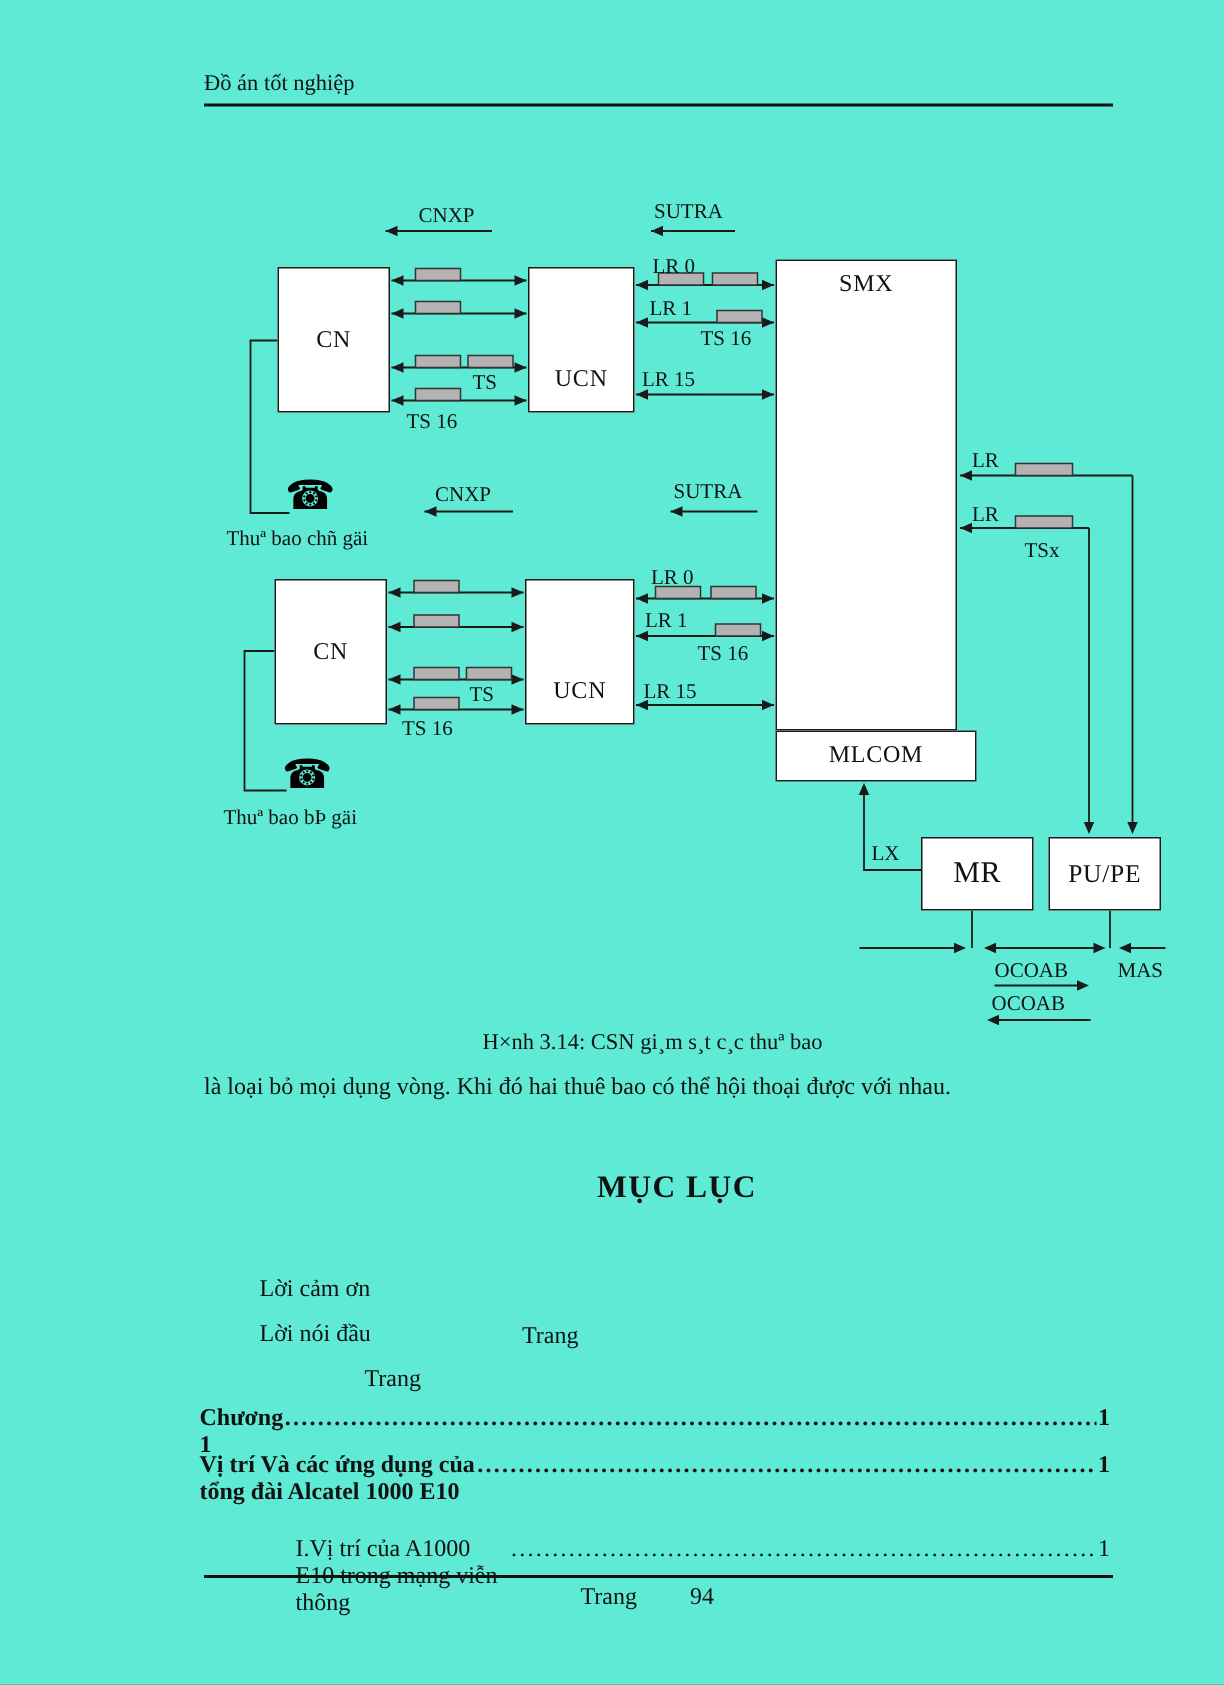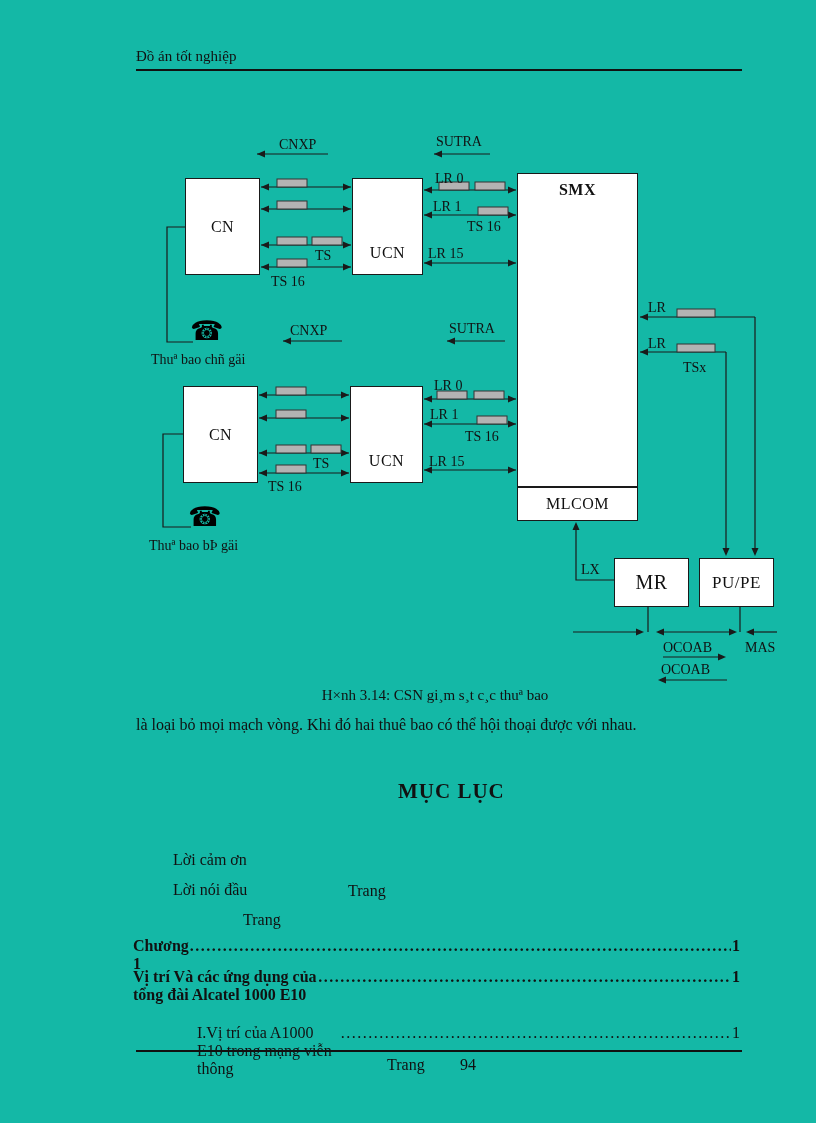--- a/index.html
+++ b/index.html
@@ -1,32 +1,32 @@
 <!DOCTYPE html>
 <html><head>
 <meta charset="utf-8">
 <style>
   * { margin:0; padding:0; box-sizing:border-box; }
   html,body { background:#888; }
   .page {
     position:relative; width:816px; height:1123px; margin:0 auto;
-    background:#14b8a6; overflow:hidden;
+    background:#5eead4; overflow:hidden;
     font-family:"Liberation Serif", serif; color:#111;
   }
   .abs { position:absolute; line-height:1.15; white-space:nowrap; }
   .hdr-line { position:absolute; left:136px; top:69px; width:606px; border-top:2px solid #111; }
   .ftr-line { position:absolute; left:136px; top:1050px; width:606px; border-top:2px solid #111; }
   .dlabel { font-size:14px; }
   .box {
     position:absolute; border:1.4px solid #1a1a1a; background:#fff;
     display:flex; justify-content:center; align-items:center;
     font-size:16px; letter-spacing:0.5px;
   }
   .box.lbl-bottom { align-items:flex-end; padding-bottom:12px; }
-  .box.lbl-top { align-items:flex-start; padding-top:7px;font-weight:bold; }
+  .box.lbl-top { align-items:flex-start; padding-top:7px; }
   svg.diagram { position:absolute; left:0; top:0; width:816px; height:700px; }
   svg .ln { stroke:#1a1a1a; stroke-width:1.2; fill:none; }
   svg .ah { fill:#1a1a1a; stroke:none; }
   svg .slot { fill:#b3b3b3; stroke:#333; stroke-width:1; }
   .phone { font-family:"DejaVu Sans", sans-serif; font-size:27px; color:#000; line-height:1; }
   .caption { position:absolute; left:240px; top:687px; width:390px; text-align:center; font-size:15px; }
   .bodytxt { position:absolute; left:136px; top:716px; width:615px; font-size:16px; }
   .toc-title { position:absolute; left:398px; top:779px; font-size:21px; font-weight:bold; letter-spacing:1px; }
   .toc-row { position:absolute; left:133px; width:607px; display:flex; align-items:baseline; font-size:16px; }
   .toc-row.bold { font-weight:bold; }
@@ -167,21 +167,21 @@
 
   <div class="box" style="left:185px; top:178px; width:75px; height:97px;">
       <span>CN</span>
     </div>
   <div class="box lbl-bottom" style="left:352px; top:178px; width:71px; height:97px;">
       <span>UCN</span>
     </div>
   <div class="box lbl-top" style="left:517px; top:173px; width:121px; height:314px;">
       <span>SMX</span>
     </div>
-  <div class="box" style="left:517px; top:487px; width:121px; height:34px;align-items:center;">
+  <div class="box" style="left:517px; top:487px; width:134px; height:34px;align-items:center;">
       <span>MLCOM</span>
     </div>
   <div class="box" style="left:183px; top:386px; width:75px; height:97px;">
       <span>CN</span>
     </div>
   <div class="box lbl-bottom" style="left:350px; top:386px; width:73px; height:97px;">
       <span>UCN</span>
     </div>
   <div class="box" style="left:614px; top:558px; width:75px; height:49px; font-size:20px;">
       <span>MR</span>
@@ -214,21 +214,21 @@
 
   <span class="abs dlabel" style="left:648px; top:300px;">LR</span>
   <span class="abs dlabel" style="left:648px; top:336px;">LR</span>
   <span class="abs dlabel" style="left:683px; top:360px;">TSx</span>
   <span class="abs dlabel" style="left:581px; top:562px;">LX</span>
   <span class="abs dlabel" style="left:663px; top:640px;">OCOAB</span>
   <span class="abs dlabel" style="left:661px; top:662px;">OCOAB</span>
   <span class="abs dlabel" style="left:745px; top:640px;">MAS</span>
 
   <div class="caption">H×nh 3.14: CSN gi¸m s¸t c¸c thuª bao</div>
-  <div class="bodytxt">là loại bỏ mọi mạch vòng. Khi đó hai thuê bao có thể hội thoại được với nhau.</div>
+  <div class="bodytxt">là loại bỏ mọi dụng vòng. Khi đó hai thuê bao có thể hội thoại được với nhau.</div>
 
   <div class="toc-title">MỤC LỤC</div>
   <span class="abs" style="left:173px; top:851px; font-size:16px;">Lời cảm ơn</span>
   <span class="abs" style="left:173px; top:881px; font-size:16px;">Lời nói đầu</span>
   <span class="abs" style="left:348px; top:882px; font-size:16px;">Trang</span>
   <span class="abs" style="left:243px; top:911px; font-size:16px;">Trang</span>
 
   <div class="toc-row bold" style="top:937px;justify-content:center;">
     <span class="toc-label">Chương 1</span>
     <span class="leader"></span>

